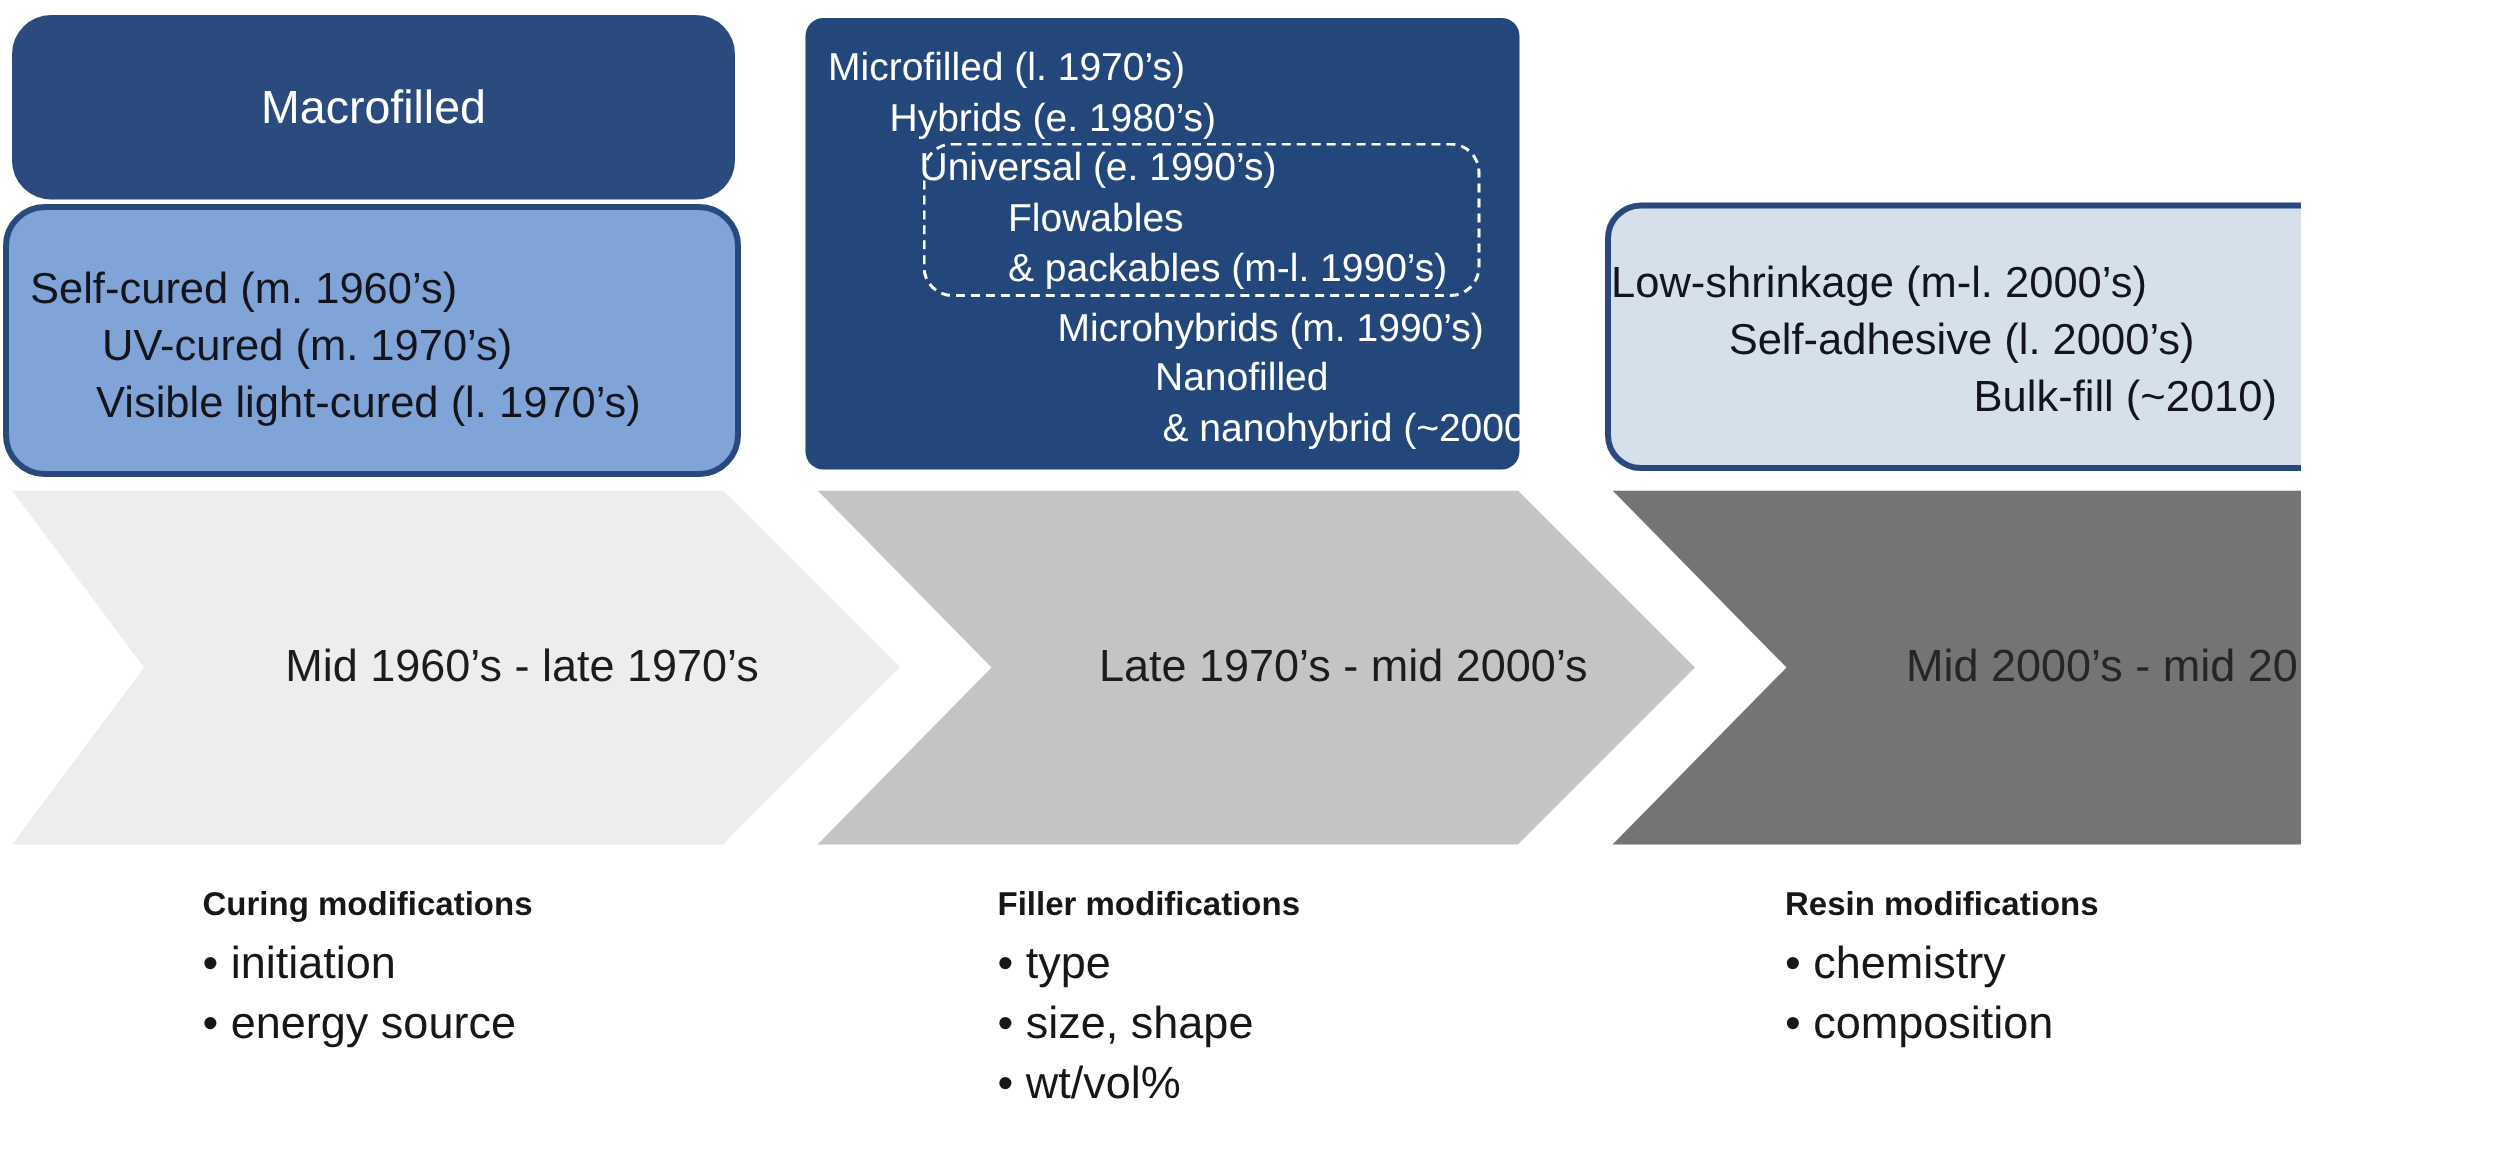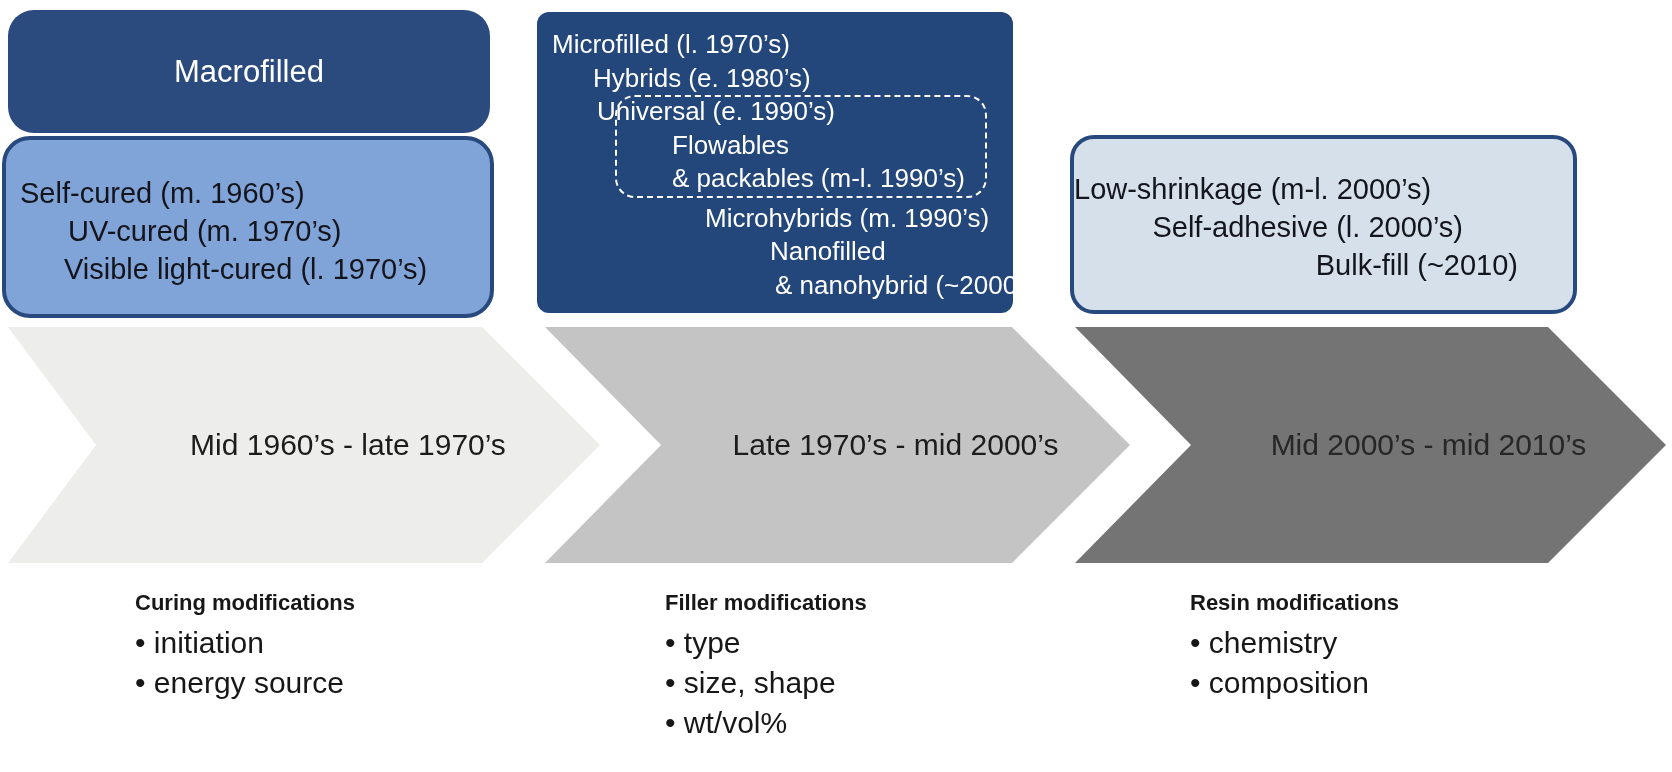--- a/index.html
+++ b/index.html
@@ -1,18 +1,18 @@
 <!DOCTYPE html>
 <html><head>
 <meta charset="utf-8">
 <style>
   html, body { margin: 0; padding: 0; background: #ffffff; }
   .canvas {
     position: relative;
-    width: 1672px;
+    width: 1534px;
     height: 772px;
     background: #ffffff;
     font-family: "Liberation Sans", sans-serif;
     overflow: hidden;
   }
 
   
   .box-macrofilled {
     position: absolute; left: 8px; top: 10px;
     width: 482px; height: 123px;
@@ -33,21 +33,21 @@
 
   .box-filler {
     position: absolute; left: 537px; top: 12px;
     width: 476px; height: 301px; box-sizing: border-box;
     background: #23477A; border-radius: 12px;
     color: #ffffff; font-size: 26px; padding-top: 16px;
   }
   .box-filler .ln { line-height: 33.5px; white-space: nowrap; position: relative; z-index: 2; }
   .box-filler .ln.f0 { margin-left: 15px; }
   .box-filler .ln.f1 { margin-left: 56px; }
-  .box-filler .ln.g0 { margin-left: 60px; }
+  .box-filler .ln.g0 { margin-left: 76px; }
   .box-filler .ln.g1 { margin-left: 135px; }
   .box-filler .ln.g2 { margin-left: 135px; }
   .box-filler .ln.a0 { margin-left: 168px; margin-top: 6px; }
   .box-filler .ln.a1 { margin-left: 233px; }
   .box-filler .ln.a2 { margin-left: 238px; text-align: right; }
   .dashed-overlay {
     position: absolute; left: 78px; top: 83px;
     width: 372px; height: 103px; box-sizing: border-box;
     border: 2.5px dashed #ffffff; border-radius: 20px;
     z-index: 1;

